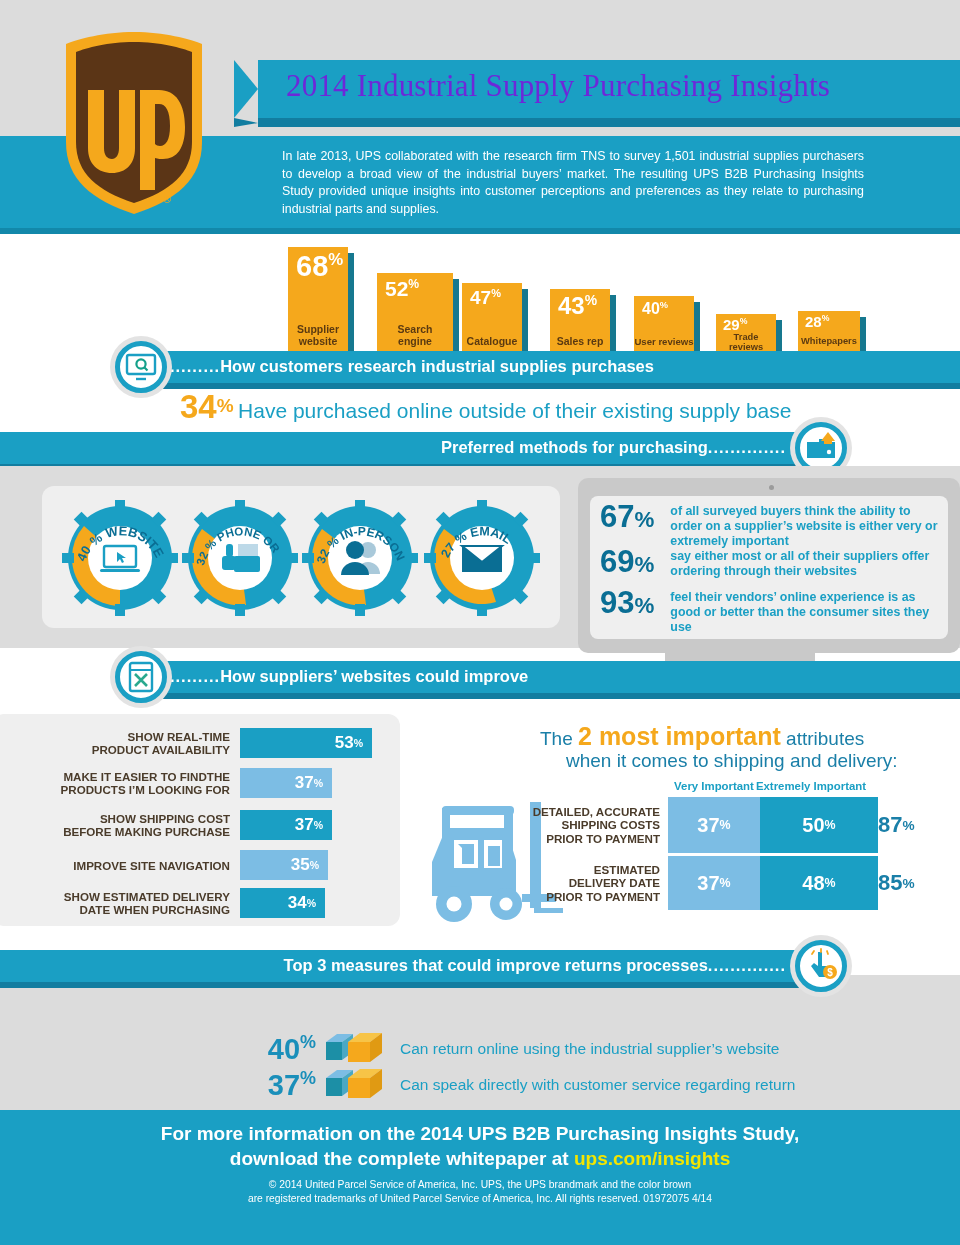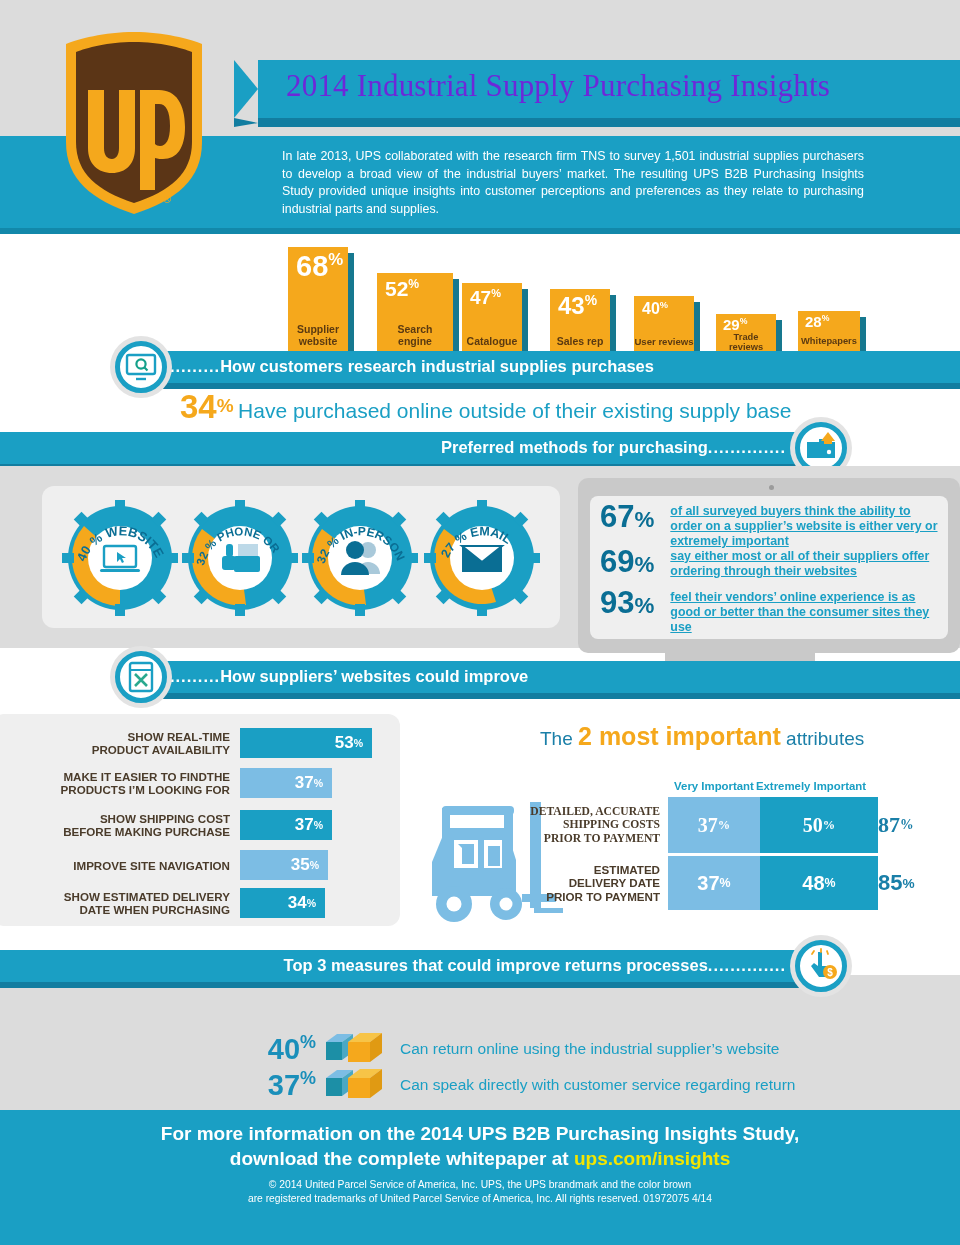--- a/index.html
+++ b/index.html
@@ -66,21 +66,21 @@
   
   .monitor{position:absolute;left:578px;top:478px;width:382px;height:175px;background:#c9c9c9;border-radius:10px;}
   .monitor .screen{position:absolute;left:12px;top:18px;right:12px;bottom:14px;background:#efefef;border-radius:8px;}
   .monitor .dot{position:absolute;left:50%;top:7px;width:5px;height:5px;border-radius:50%;background:#9b9b9b;}
   .monstand{position:absolute;left:712px;top:653px;width:46px;height:15px;background:#c9c9c9;}
   .monfoot{position:absolute;left:665px;top:653px;width:150px;height:8px;background:#c9c9c9;}
 
   .srow{position:absolute;display:flex;align-items:flex-start;gap:16px;}
   .srow .num{color:#0a6e94;font-weight:bold;font-size:31px;line-height:30px;width:82px;}
   .srow .num .sym{font-size:.72em;}
-  .srow .txt{color:#1a9fc4;font-size:12.4px;line-height:14.8px;font-weight:bold;padding-top:2px;text-decoration:underline;}
+  .srow .txt{color:#1a9fc4;font-size:12.4px;line-height:14.8px;font-weight:bold;padding-top:2px;}
 
   
   .impcard{position:absolute;left:-8px;top:714px;width:408px;height:212px;background:#efefef;border-radius:12px;}
   .hbar-row{position:absolute;display:flex;align-items:center;}
   .hbar-label{text-align:right;color:#4a3b2a;font-weight:bold;font-size:11.6px;line-height:13px;width:196px;}
   .hbar{height:30px;display:flex;align-items:center;justify-content:flex-end;color:#fff;font-weight:bold;
     font-size:17px;padding-right:9px;box-sizing:border-box;margin-left:10px;}
   .hbar .sym{font-size:.62em;vertical-align:super;}
 
   .forklift{position:absolute;left:418px;top:800px;}
@@ -425,25 +425,26 @@
       <circle cx="36" cy="104" r="7.5" fill="#ffffff"></circle>
       <circle cx="88" cy="104" r="16" fill="#7cbde4"></circle>
       <circle cx="88" cy="104" r="6.5" fill="#ffffff"></circle>
       <rect x="116" y="108" width="29" height="5" fill="#7cbde4"></rect>
     </svg>
   </div>
 
   <div class="impt-title">
     <span class="a">The </span><span class="b">2 most important</span><span class="a"> attributes</span>
   </div>
+  <div class="impt-title2">when it comes to shipping and delivery:</div>
 
   <div class="colhead" style="left:668px;top:780px;width:92px;">Very Important</div>
   <div class="colhead" style="left:752px;top:780px;width:118px;">Extremely Important</div>
 
-  <div class="attr-row" style="left:522px;top:797px;height:56px;font-family:Liberation Serif, serif;">
+  <div class="attr-row" style="left:522px;top:797px;height:56px;">
     <div class="attr-label">DETAILED, ACCURATE<br>SHIPPING COSTS<br>PRIOR TO PAYMENT</div>
     <div class="cell light">
         <span>37</span>
         <span class="sym">%</span>
       </div>
     <div class="cell dark">
         <span>50</span>
         <span class="sym">%</span>
       </div>
     <div class="total">

